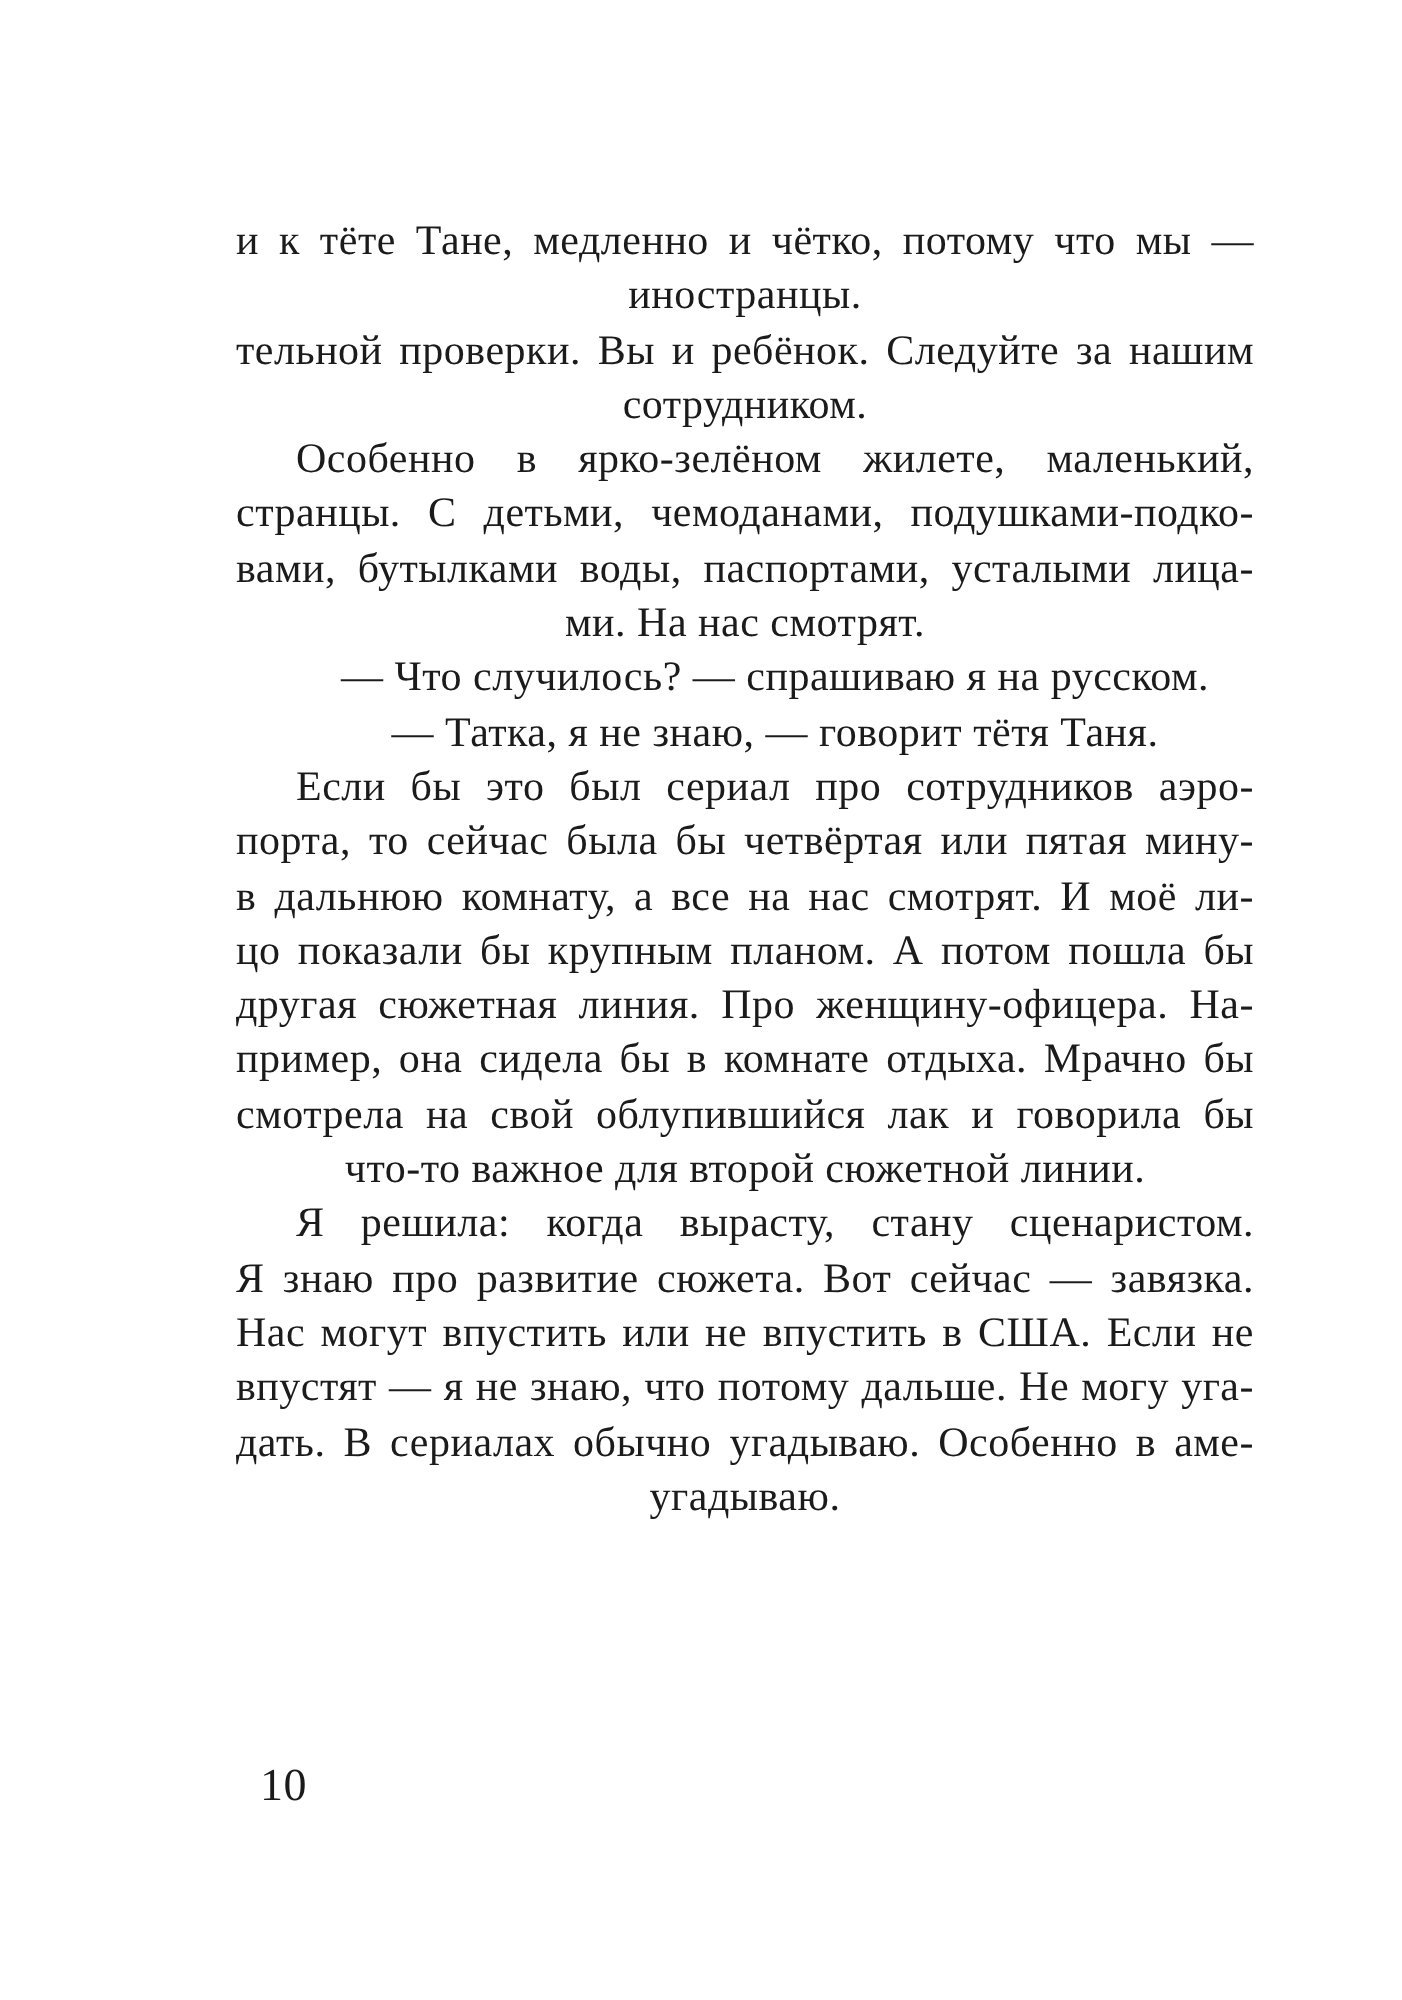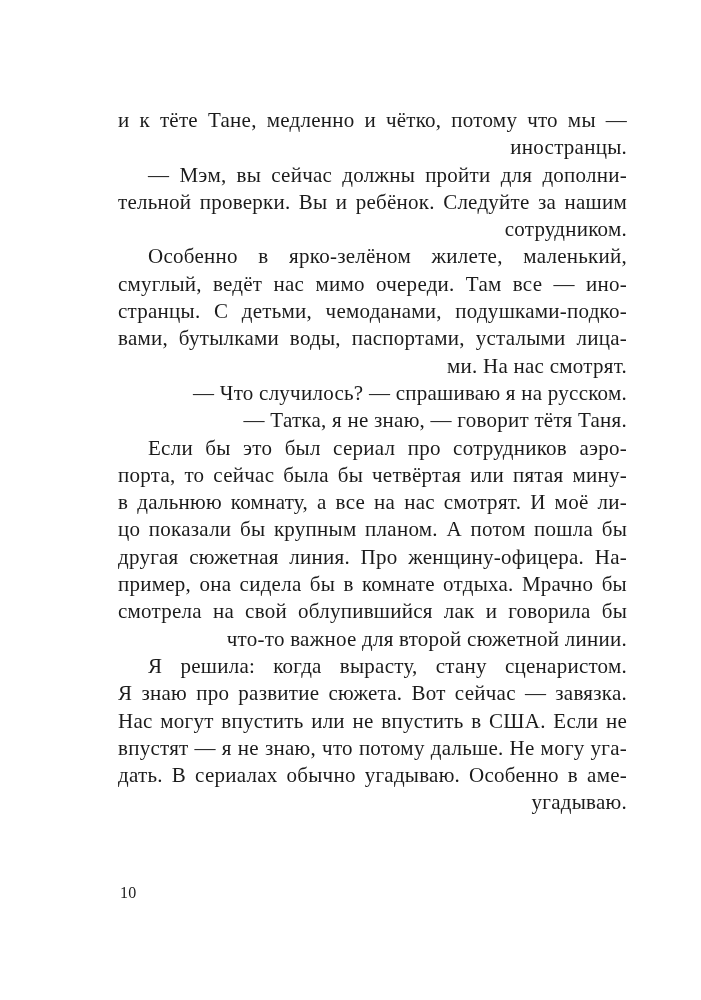--- a/index.html
+++ b/index.html
@@ -19,51 +19,49 @@
   .text-block {
     position: absolute;
     left: 118px;
     top: 107px;
     width: 509px;
     font-size: 21px;
     line-height: 27.3px;
     letter-spacing: 0.012em;
   }
   .line {
-    text-align: right;
+    text-align: center;
     white-space: normal;
   }
   .line.just {
     text-align: justify;
     text-align-last: justify;
   }
   .line.indent {
     padding-left: 30px;
   }
   .page-number {
     position: absolute;
-    left: 120px;
+    left: 130px;
     top: 880px;
-    font-size: 16px;
+    font-size: 23px;
     line-height: 26px;
     letter-spacing: 0.01em;
   }
 </style>
 </head>
 <body>
 
 <div class="page">
   <div class="text-block">
       <div class="line just">и к тёте Тане, медленно и чётко, потому что мы —</div>
       <div class="line">иностранцы.</div>
-      <div class="line indent just">— Мэм, вы сейчас должны пройти для дополни-</div>
       <div class="line just">тельной проверки. Вы и ребёнок. Следуйте за нашим</div>
       <div class="line">сотрудником.</div>
       <div class="line indent just">Особенно в ярко-зелёном жилете, маленький,</div>
-      <div class="line just">смуглый, ведёт нас мимо очереди. Там все — ино-</div>
       <div class="line just">странцы. С детьми, чемоданами, подушками-подко-</div>
       <div class="line just">вами, бутылками воды, паспортами, усталыми лица-</div>
       <div class="line">ми. На нас смотрят.</div>
       <div class="line indent">— Что случилось? — спрашиваю я на русском.</div>
       <div class="line indent">— Татка, я не знаю, — говорит тётя Таня.</div>
       <div class="line indent just">Если бы это был сериал про сотрудников аэро-</div>
       <div class="line just">порта, то сейчас была бы четвёртая или пятая мину-</div>
       <div class="line just">в дальнюю комнату, а все на нас смотрят. И моё ли-</div>
       <div class="line just">цо показали бы крупным планом. А потом пошла бы</div>
       <div class="line just">другая сюжетная линия. Про женщину-офицера. На-</div>

